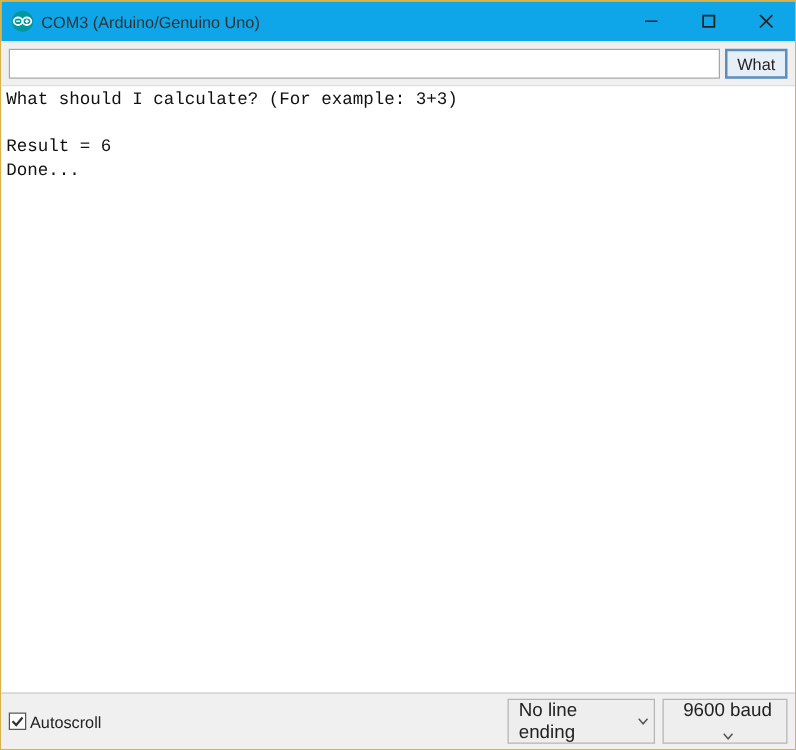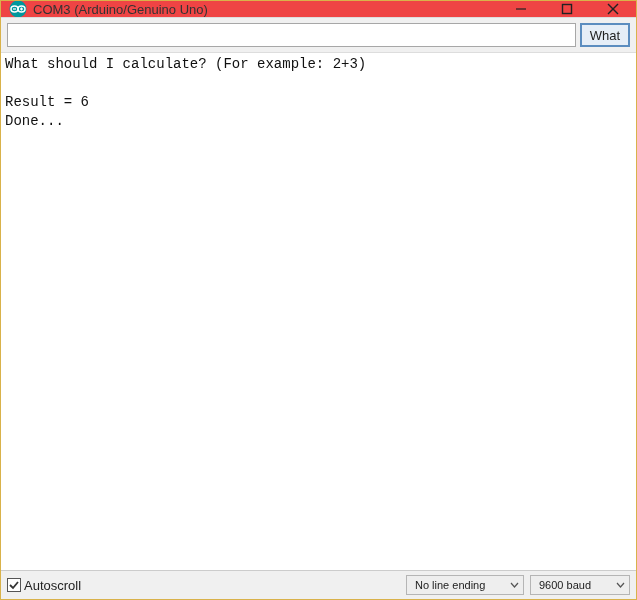--- a/index.html
+++ b/index.html
@@ -10,25 +10,25 @@
     width: 637px;
     height: 600px;
     background: #fff;
     border: 1px solid #d9b24a;
     display: flex;
     flex-direction: column;
   }
 
   
   .titlebar {
-    height: 16px;
+    height: 32px;
     display: flex;
     align-items: center;
     padding-left: 8px;
-    background: #ef4444;
+    background: #0ea5e9;
     flex-shrink: 0;
   }
   .app-icon {
     width: 18px;
     height: 18px;
     margin-right: 6px;
     flex-shrink: 0;
   }
   .title-text {
     flex: 1;
@@ -115,33 +115,33 @@
     width: 14px;
     height: 14px;
     border: 1px solid #555;
     background: #fff;
     display: flex;
     align-items: center;
     justify-content: center;
   }
   .checkbox-box svg { display: block; }
   .select {
-    height: 20px;
+    height: 36px;
     border: 1px solid #b5b5b5;
     background: #eee;
     display: flex;
     align-items: center;
     padding: 0 4px 0 8px;
-    font-size: 11px;
+    font-size: 15px;
     color: #222;
     cursor: pointer;
     gap: 6px;
   }
   .select.line-ending { width: 118px; justify-content: space-between; }
-  .select.baud { width: 100px; justify-content: space-between; }
+  .select.baud { width: 100px; justify-content: space-between; flex-direction: column; }
   .chevron {
     width: 10px;
     height: 10px;
     display: flex;
     align-items: center;
     justify-content: center;
   }
 </style>
 </head>
 <body>
@@ -178,21 +178,21 @@
       </svg>
     </div>
   </div>
 </div>
 
 <div class="input-row">
   <input type="text" class="serial-input" value="" style="">
   <div class="send-btn">What</div>
 </div>
 
-<div class="console">What should I calculate? (For example: 2+3)
+<div class="console">What should I calculate? (For example: 3+3)
 
 Result = 6
 Done...</div>
 
 <div class="bottombar">
   <label class="checkbox-wrap">
     <span class="checkbox-box">
       <svg width="12" height="12">
           <polyline points="2,6 5,9 10,3" fill="none" stroke="#333" stroke-width="1.8"></polyline>
         </svg>

